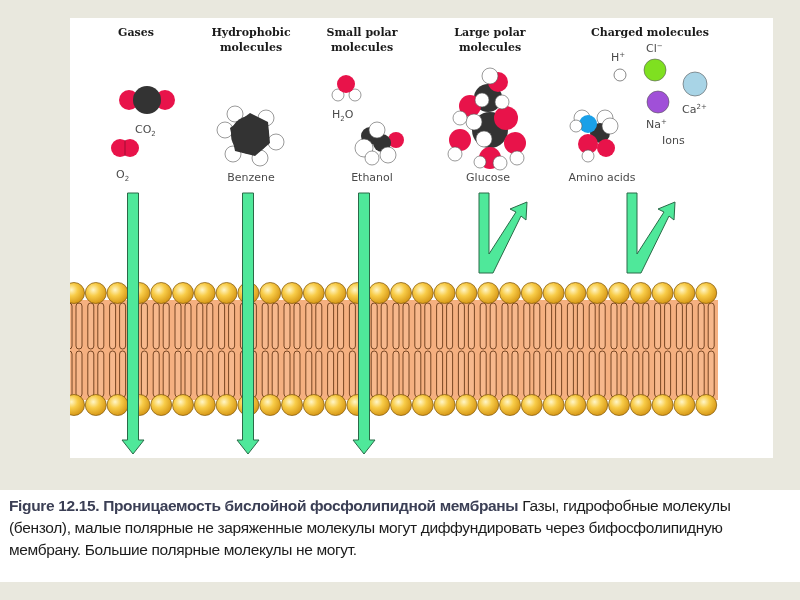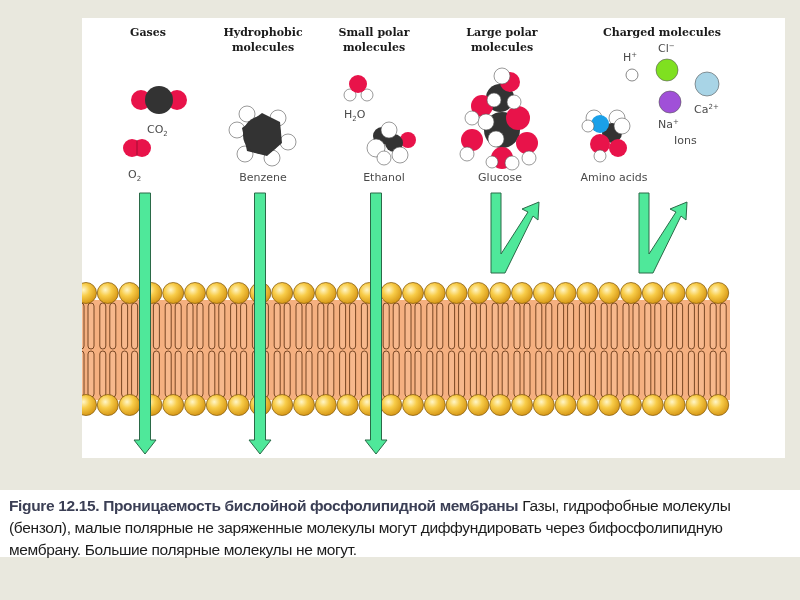--- a/index.html
+++ b/index.html
@@ -4,40 +4,40 @@
 <style>
   html, body { margin: 0; padding: 0; }
   body {
     width: 800px; height: 600px;
     background: #e9e8de;
     position: relative;
     overflow: hidden;
     font-family: "DejaVu Sans", sans-serif;
   }
   #figure-panel {
-    position: absolute; left: 82px; top: 18px;
+    position: absolute; left: 70px; top: 18px;
     width: 703px; height: 440px;
     background: #ffffff;
   }
   #figure-panel svg { position: absolute; left: 0; top: 0; }
   .hdr {
     font-family: "DejaVu Serif", serif;
     font-weight: bold;
     font-size: 11px;
     fill: #1a1a1a;
   }
   .lbl {
     font-family: "DejaVu Sans", sans-serif;
     font-size: 11px;
     fill: #4a4a4a;
   }
   .sub { font-size: 7px; }
   #caption-panel {
     position: absolute; left: 0; top: 490px;
-    width: 800px; height: 67px;
+    width: 800px; height: 92px;
     background: #ffffff;
   }
   #caption {
     position: absolute; left: 9px; top: 5px; right: 14px;
     font-family: "Liberation Sans", sans-serif;
     font-size: 15.5px;
     line-height: 22px;
     color: #1c1c1c;
     letter-spacing: -0.35px;
   }

